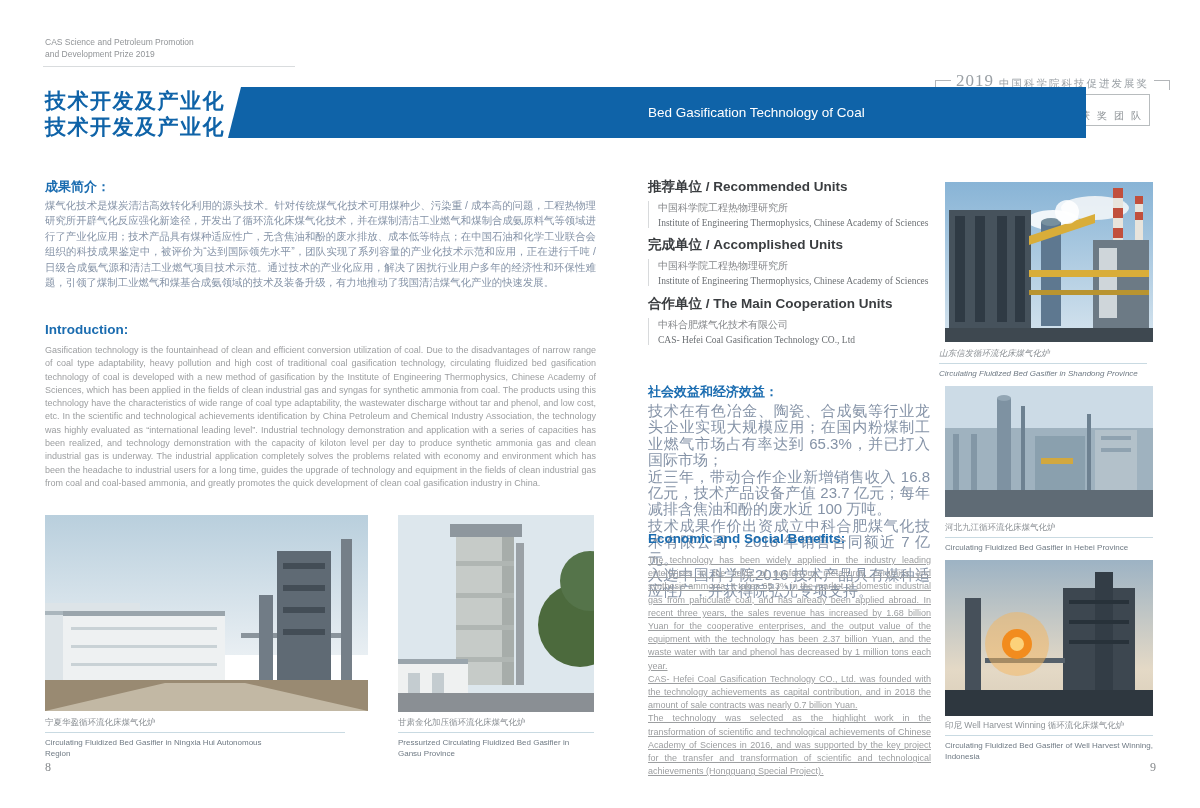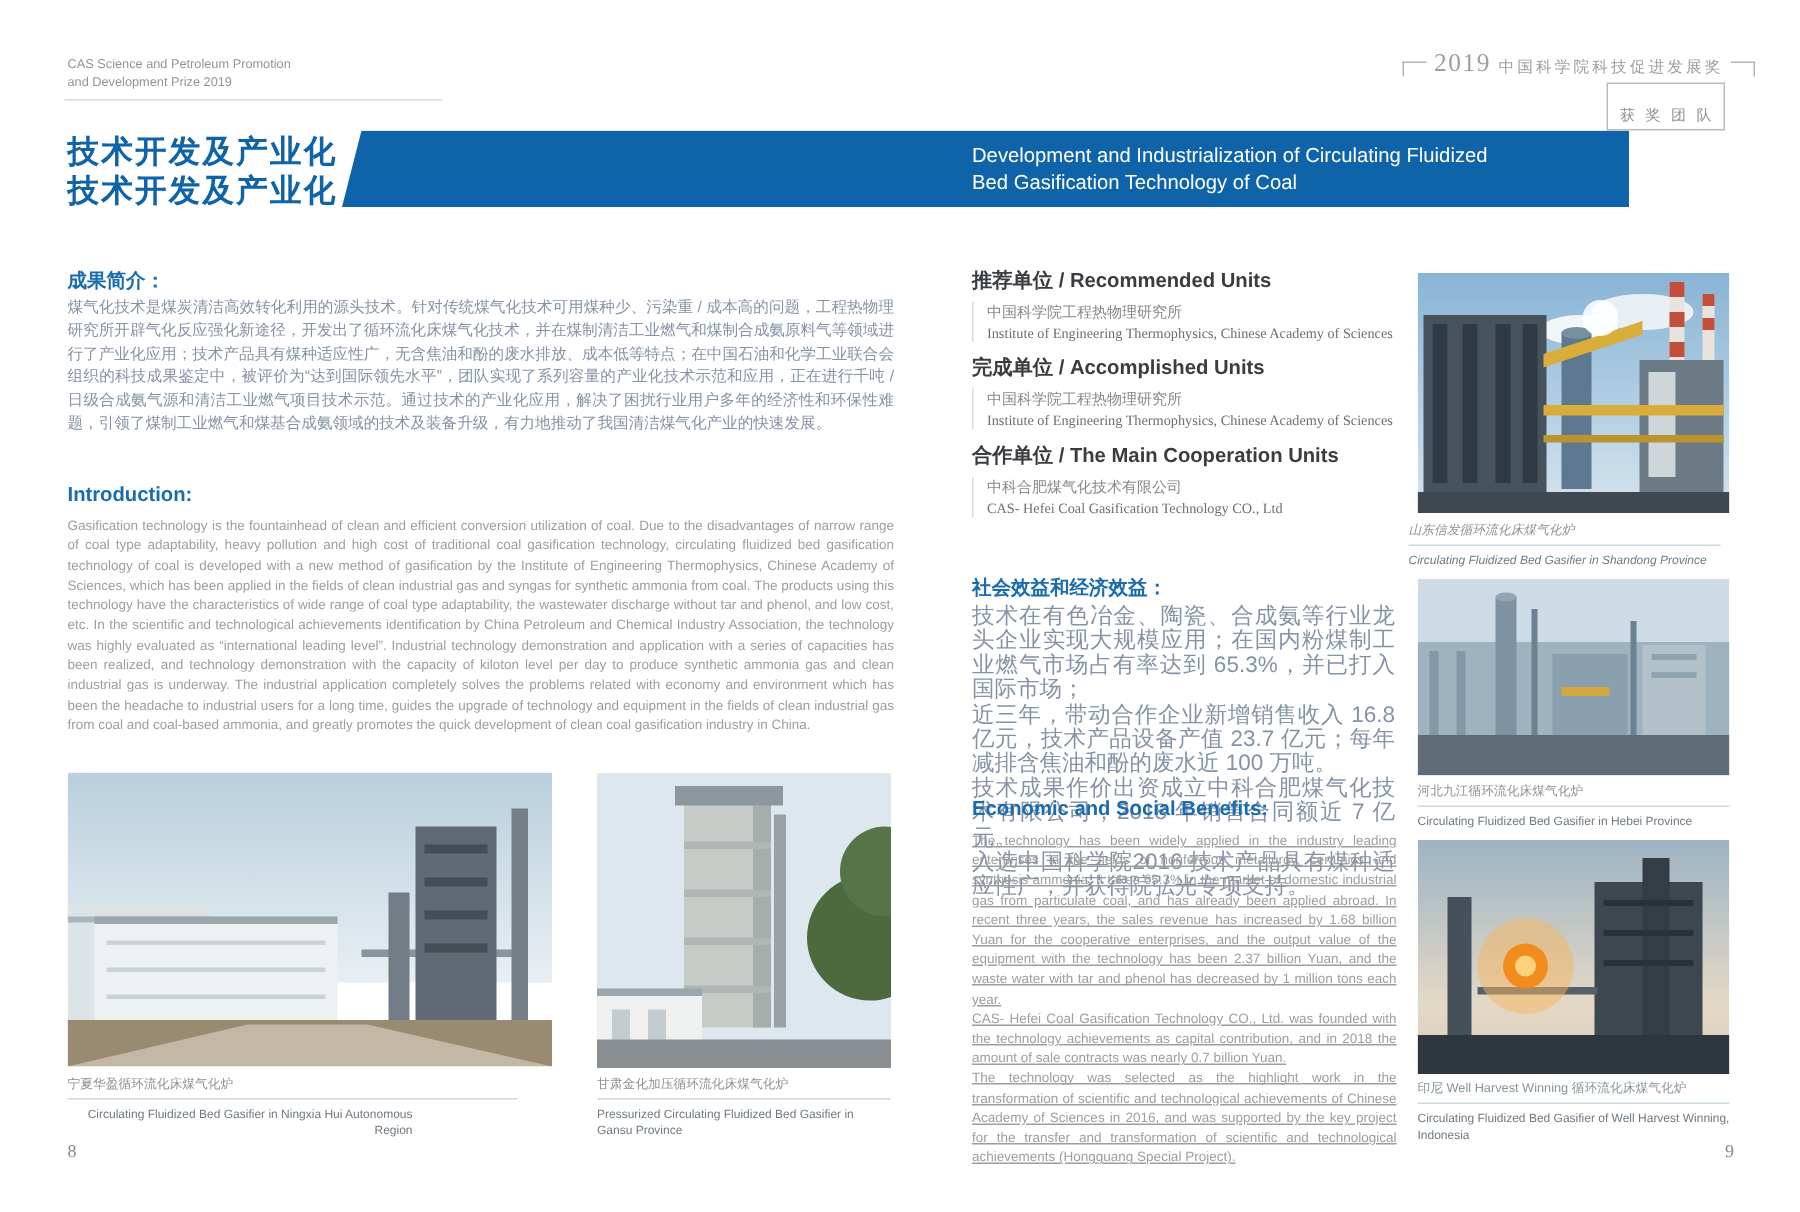--- a/index.html
+++ b/index.html
@@ -2,21 +2,21 @@
 <html><head>
 <meta charset="utf-8">
 <style>
   html,body{margin:0;padding:0;background:#e9e9e9;}
   #page{position:relative;width:1200px;height:808px;background:#ffffff;overflow:hidden;
         font-family:"Liberation Sans",sans-serif;}
   
   .hdr-left{position:absolute;left:45px;top:36px;font-size:8.5px;line-height:12px;color:#919497;}
   .hdr-underline{position:absolute;left:43px;top:66px;width:252px;height:1px;background:#d9dcde;}
   .award{position:absolute;top:32px;right:30px;width:260px;}
-  .award-row{display:flex;justify-content:flex-end;align-items:flex-start;}
+  .award-row{display:flex;justify-content:flex-end;align-items:flex-start;margin-top:39px;}
   .elbow{display:inline-block;width:15px;height:9px;margin-top:9px;}
   .elbow.l{border-top:1px solid #b3b6b9;border-left:1px solid #b3b6b9;margin-right:5px;}
   .elbow.r{border-top:1px solid #b3b6b9;border-right:1px solid #b3b6b9;margin-left:5px;}
   .award-year{font-family:"Liberation Serif",serif;font-size:17px;color:#9aa0a5;letter-spacing:1px;}
   .award-cn{font-family:"Liberation Serif",serif;font-size:10.5px;color:#9aa0a5;letter-spacing:2px;margin:6px 0 0 5px;}
   .award-badge-row{display:flex;justify-content:flex-end;margin-top:3px;padding-right:20px;}
   .award-badge{border:1px solid #b8bcbe;color:#8e9397;font-size:10px;letter-spacing:7px;
                padding:14px 1px 2px 8px;font-family:"Liberation Serif",serif;}
   
   .title-cn{position:absolute;left:45px;top:88px;font-family:"Liberation Serif",serif;font-weight:bold;
@@ -75,21 +75,20 @@
       <span class="award-badge">获奖团队</span>
     </div>
   </div>
 
   <div class="title-cn">
     <div>技术开发及产业化</div>
     <div>技术开发及产业化</div>
   </div>
   <div class="band">
     <div class="band-text">
-      <div>Development and Industrialization of Circulating Fluidized</div>
       <div>Bed Gasification Technology of Coal</div>
     </div>
   </div>
 
   <div class="h-blue" style="left:45px;top:178px;">成果简介：</div>
   <div class="cn-body intro-cn">煤气化技术是煤炭清洁高效转化利用的源头技术。针对传统煤气化技术可用煤种少、污染重 / 成本高的问题，工程热物理研究所开辟气化反应强化新途径，开发出了循环流化床煤气化技术，并在煤制清洁工业燃气和煤制合成氨原料气等领域进行了产业化应用；技术产品具有煤种适应性广，无含焦油和酚的废水排放、成本低等特点；在中国石油和化学工业联合会组织的科技成果鉴定中，被评价为“达到国际领先水平”，团队实现了系列容量的产业化技术示范和应用，正在进行千吨 / 日级合成氨气源和清洁工业燃气项目技术示范。通过技术的产业化应用，解决了困扰行业用户多年的经济性和环保性难题，引领了煤制工业燃气和煤基合成氨领域的技术及装备升级，有力地推动了我国清洁煤气化产业的快速发展。</div>
 
   <div class="h-blue en" style="left:45px;top:322px;">Introduction:</div>
   <div class="intro-en">Gasification technology is the fountainhead of clean and efficient conversion utilization of coal. Due to the disadvantages of narrow range of coal type adaptability, heavy pollution and high cost of traditional coal gasification technology, circulating fluidized bed gasification technology of coal is developed with a new method of gasification by the Institute of Engineering Thermophysics, Chinese Academy of Sciences, which has been applied in the fields of clean industrial gas and syngas for synthetic ammonia from coal. The products using this technology have the characteristics of wide range of coal type adaptability, the wastewater discharge without tar and phenol, and low cost, etc. In the scientific and technological achievements identification by China Petroleum and Chemical Industry Association, the technology was highly evaluated as “international leading level”. Industrial technology demonstration and application with a series of capacities has been realized, and technology demonstration with the capacity of kiloton level per day to produce synthetic ammonia gas and clean industrial gas is underway. The industrial application completely solves the problems related with economy and environment which has been the headache to industrial users for a long time, guides the upgrade of technology and equipment in the fields of clean industrial gas from coal and coal-based ammonia, and greatly promotes the quick development of clean coal gasification industry in China.</div>
 
@@ -139,21 +138,21 @@
       <rect x="0" y="144" width="70" height="5" fill="#9aa5ac"></rect>
       <rect x="10" y="158" width="12" height="22" fill="#c4ccd0"></rect>
       <rect x="34" y="158" width="12" height="22" fill="#c4ccd0"></rect>
       <rect x="0" y="178" width="196" height="19" fill="#8a8f94"></rect>
     </svg>
   </div>
 
   <div class="cap" style="left:45px;top:717px;width:300px;">
     <div class="cap-cn">宁夏华盈循环流化床煤气化炉</div>
     <div class="cap-line"></div>
-    <div class="cap-en" style="width:230px;text-align:right;">Circulating Fluidized Bed Gasifier in Ningxia Hui Autonomous Region</div>
+    <div class="cap-en" style="width:230px;">Circulating Fluidized Bed Gasifier in Ningxia Hui Autonomous Region</div>
   </div>
   <div class="cap" style="left:398px;top:717px;width:196px;">
     <div class="cap-cn">甘肃金化加压循环流化床煤气化炉</div>
     <div class="cap-line"></div>
     <div class="cap-en">Pressurized Circulating Fluidized Bed Gasifier in Gansu Province</div>
   </div>
 
   <div class="pagenum" style="left:45px;top:760px;">8</div>
 
   <div class="unit" style="top:178px;">

